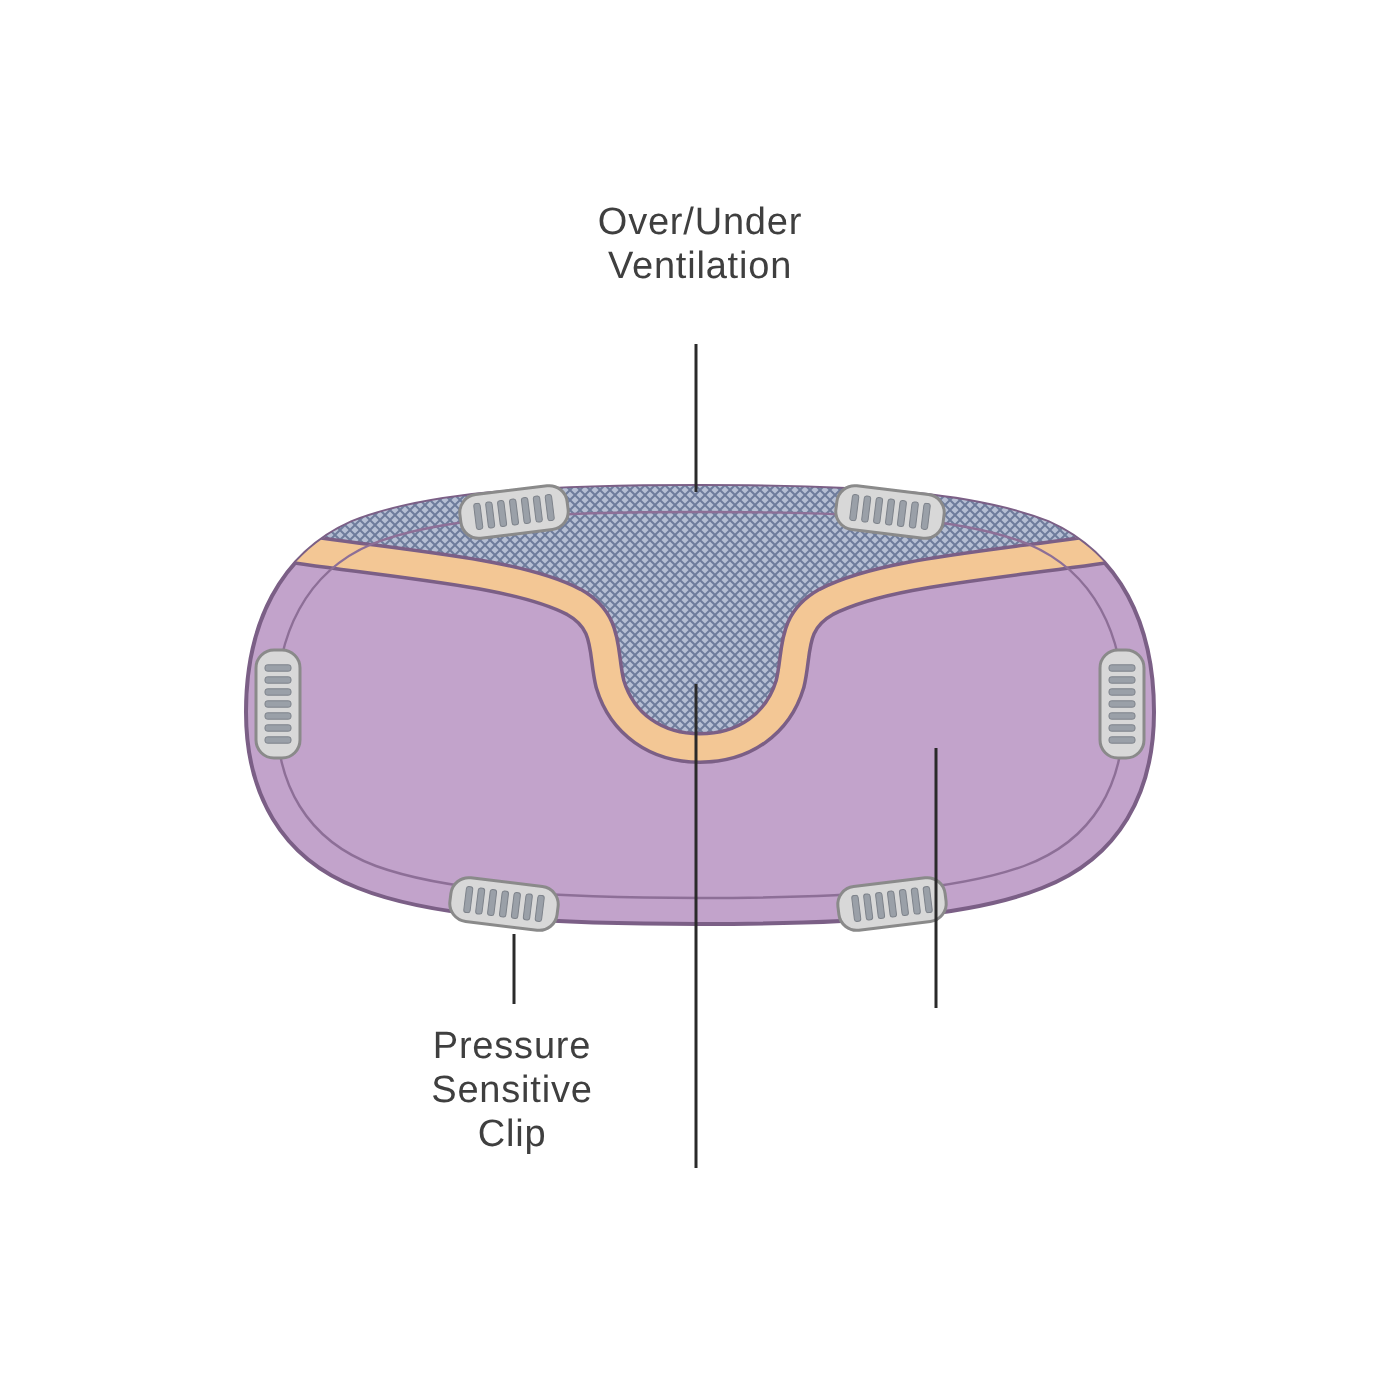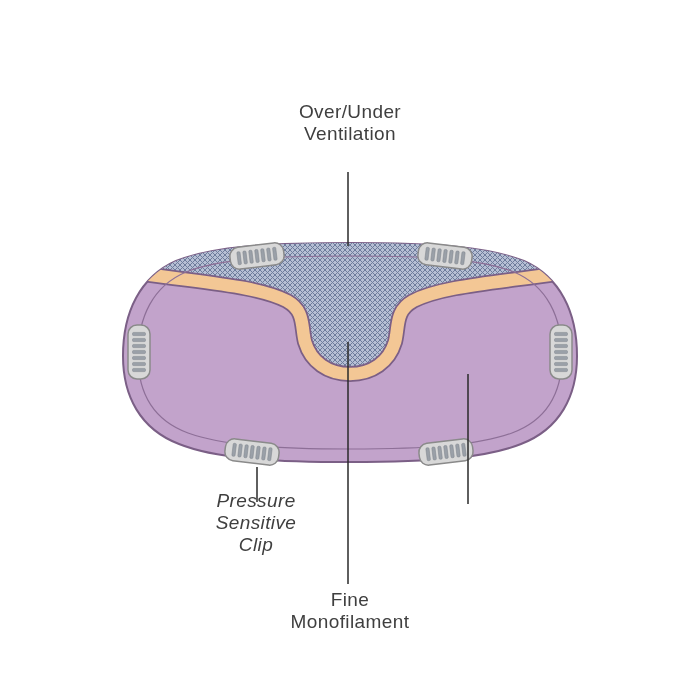--- a/index.html
+++ b/index.html
@@ -16,21 +16,21 @@
   .diagram-label{
     position:absolute;
     text-align:center;
     white-space:pre-line;
     font-size:19px;
     line-height:22px;
     letter-spacing:0.4px;
     color:#3f3f3f;
   }
   .lbl-ventilation{left:250px;top:101px;width:200px;}
-  .lbl-pressure{left:176px;top:490px;width:160px;font-style:italic;}
+  .lbl-pressure{left:176px;top:513px;width:160px;}
   .lbl-fine{left:260px;top:589px;width:180px;}
   .lbl-wefted{left:388px;top:510px;width:160px;}
 </style>
 </head>
 <body>
 
 <div class="stage">
 
   <svg width="700" height="700" viewBox="0 0 700 700">
     <defs>
@@ -92,16 +92,14 @@
     <line x1="257" y1="467" x2="257" y2="502" stroke-width="1.5" stroke="#2a2a2a"></line>
   </svg>
 
   <div class="diagram-label lbl-ventilation">Over/Under
 Ventilation</div>
 
   <div class="diagram-label lbl-pressure">Pressure
 Sensitive
 Clip</div>
 
-  <div class="diagram-label lbl-fine">Fine
-Monofilament</div>
 
 </div>
 
 </body></html>

